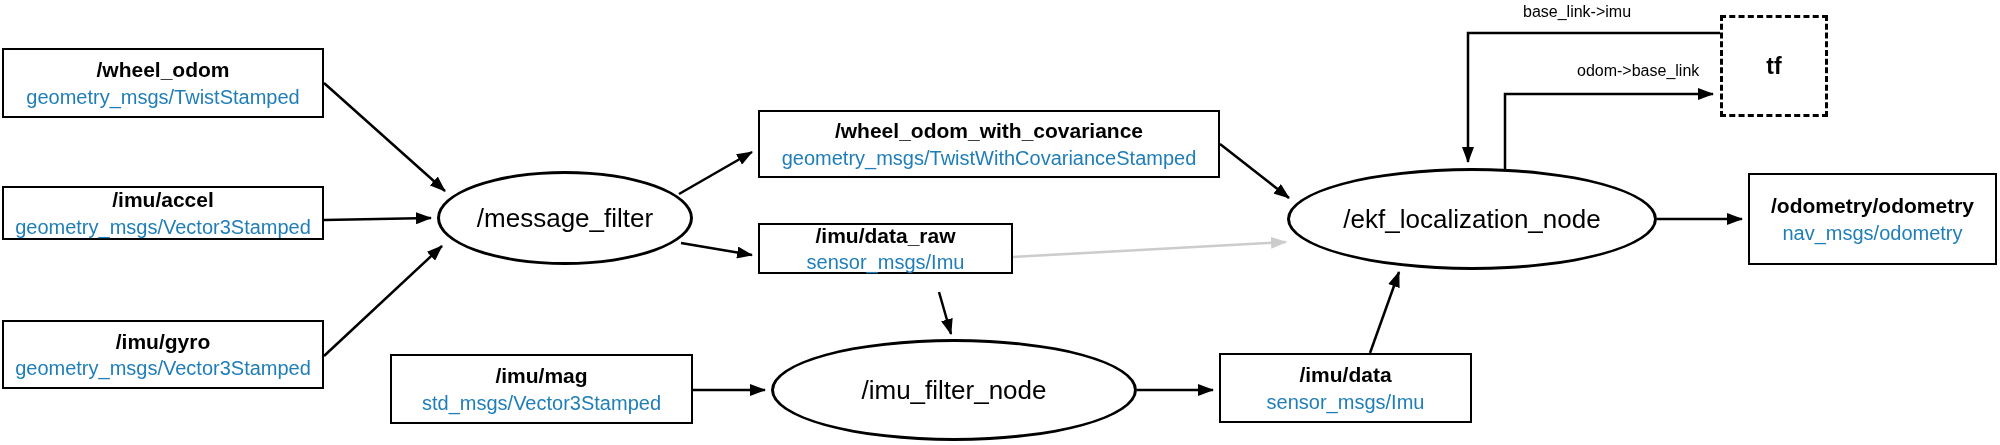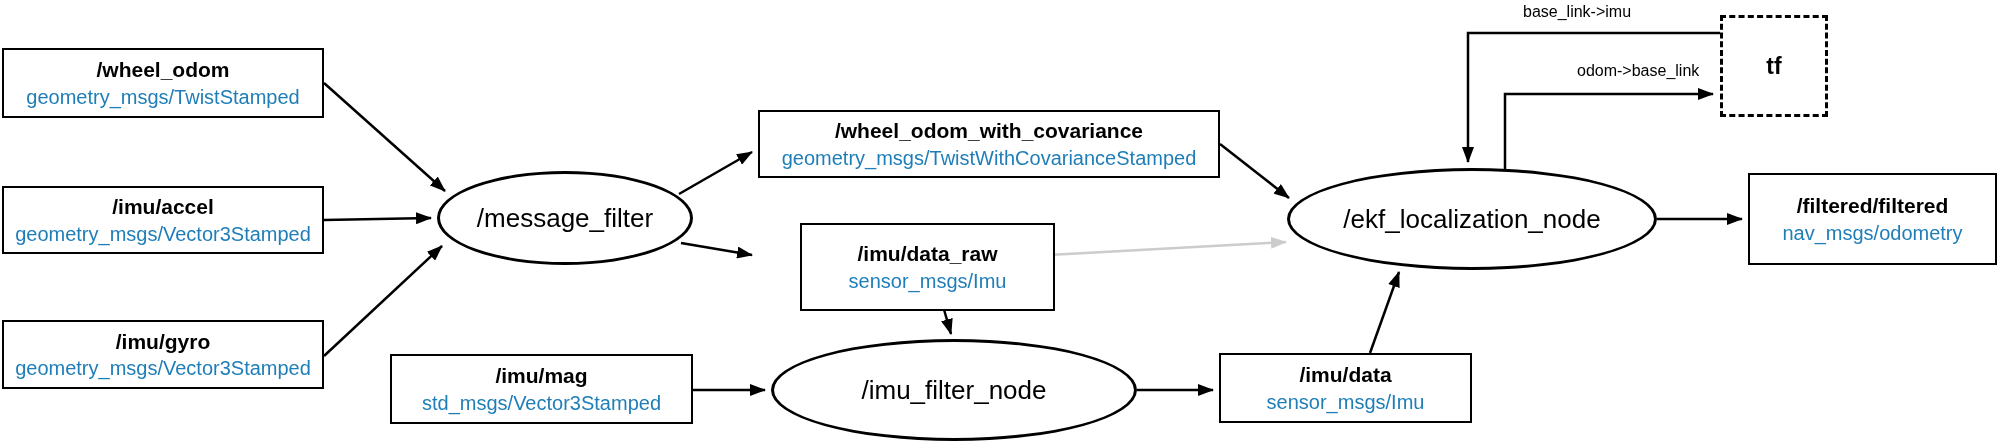--- a/index.html
+++ b/index.html
@@ -120,40 +120,40 @@
     <path class="edge" d="M1657,219 L1742,219" marker-end="url(#arrow-black)"></path>
     <path class="edge" d="M1720,33 L1468,33 L1468,162" marker-end="url(#arrow-black)"></path>
     <path class="edge" d="M1505,169 L1505,94 L1713,94" marker-end="url(#arrow-black)"></path>
   </svg>
 
   <div class="node-box" style="left:2px; top:48px; width:322px; height:70px;">
     <div class="node-title">/wheel_odom</div>
     <div class="node-type">geometry_msgs/TwistStamped</div>
   </div>
 
-  <div class="node-box" style="left:2px; top:186px; width:322px; height:68px;">
+  <div class="node-box" style="left:2px; top:186px; width:322px; height:54px;">
     <div class="node-title">/imu/accel</div>
     <div class="node-type">geometry_msgs/Vector3Stamped</div>
   </div>
 
   <div class="node-box" style="left:2px; top:320px; width:322px; height:69px;">
     <div class="node-title">/imu/gyro</div>
     <div class="node-type">geometry_msgs/Vector3Stamped</div>
   </div>
 
   <div class="node-ellipse" style="left:437px; top:171px; width:256px; height:94px;">
     <div class="ellipse-title">/message_filter</div>
   </div>
 
   <div class="node-box" style="left:758px; top:110px; width:462px; height:68px;">
     <div class="node-title">/wheel_odom_with_covariance</div>
     <div class="node-type">geometry_msgs/TwistWithCovarianceStamped</div>
   </div>
 
-  <div class="node-box" style="left:758px; top:223px; width:255px; height:88px;margin-left:42px;">
+  <div class="node-box" style="left:758px; top:223px; width:255px; height:51px;">
     <div class="node-title">/imu/data_raw</div>
     <div class="node-type">sensor_msgs/Imu</div>
   </div>
 
   <div class="node-box" style="left:390px; top:354px; width:303px; height:70px;">
     <div class="node-title">/imu/mag</div>
     <div class="node-type">std_msgs/Vector3Stamped</div>
   </div>
 
   <div class="node-ellipse" style="left:771px; top:339px; width:366px; height:102px;">
@@ -167,20 +167,20 @@
 
   <div class="node-ellipse" style="left:1287px; top:168px; width:370px; height:102px;">
     <div class="ellipse-title">/ekf_localization_node</div>
   </div>
 
   <div class="node-box tf-box" style="left:1720px; top:15px; width:108px; height:102px;">
     <div class="tf-title">tf</div>
   </div>
 
   <div class="node-box" style="left:1748px; top:173px; width:249px; height:92px;">
-    <div class="node-title">/filtered/filtered</div>
+    <div class="node-title">/odometry/odometry</div>
     <div class="node-type">nav_msgs/odometry</div>
   </div>
 
   <div class="edge-label" style="left:1523px; top:3px;">base_link-&gt;imu</div>
   <div class="edge-label" style="left:1577px; top:62px;">odom-&gt;base_link</div>
 
 </div>
 
 </body></html>

